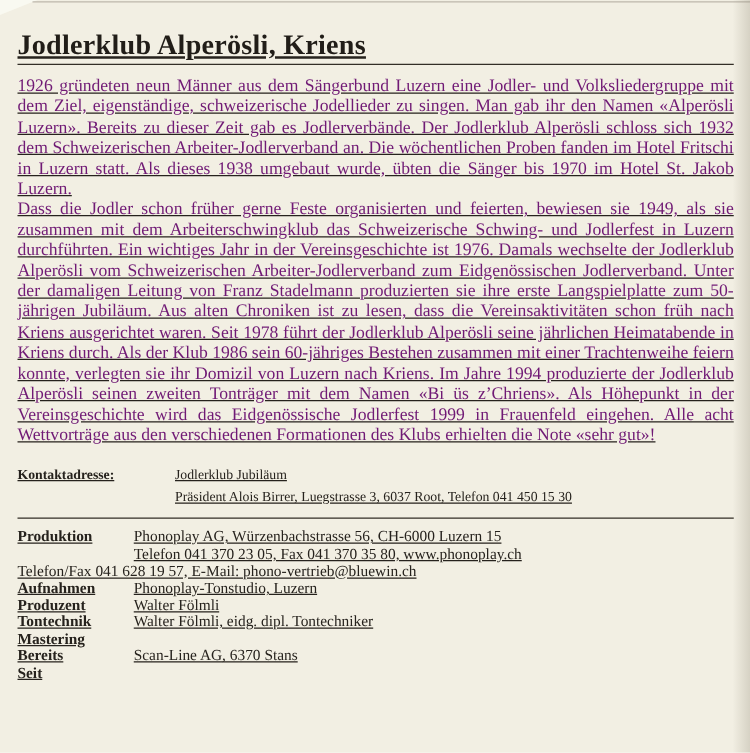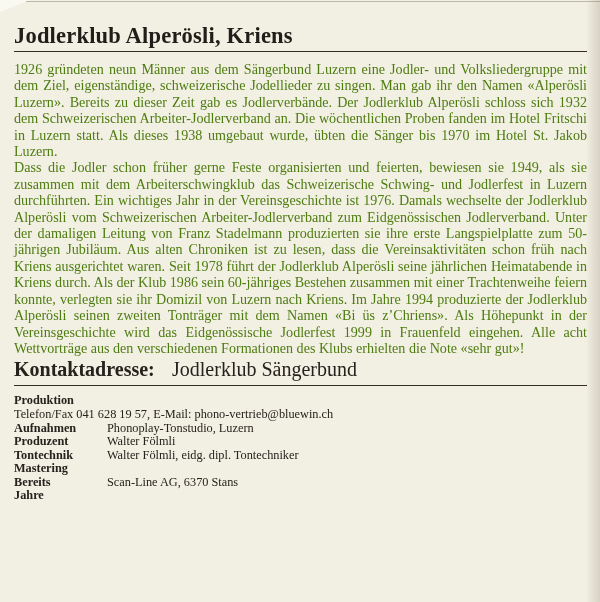--- a/index.html
+++ b/index.html
@@ -37,50 +37,50 @@
   .scan-edge-right {
     position: absolute;
     top: 0; right: 0; bottom: 0;
     width: 14px;
     background: linear-gradient(to right, rgba(140,133,115,0), rgba(140,133,115,0.28));
   }
   .content {
     position: relative;
     padding: 23px 13px 0 14px;
     box-sizing: border-box;
+    text-decoration: underline;
   }
   h1.title {
     margin: 0;
     font-size: 22.5px;
     line-height: 25px;
     font-weight: bold;
     letter-spacing: 0.2px;
     color: #211d18;
   }
   .rule {
     height: 0;
     border-top: 1.6px solid #332e27;
     margin-top: 3px;
   }
   p.body-par {
     margin: 0;
     font-size: 14.1px;
     line-height: 16.4px;
     text-align: justify;
-    color: #4d7c0f;
+    color: #701a75;
   }
   p.body-par.first {
     margin-top: 9px;
   }
   .contact {
     display: flex;
-    margin-top: 4px;
-    font-size: 20px;
+    margin-top: 15px;
+    font-size: 11px;
     line-height: 18px;
-    gap: 32px;
   }
   .contact-label {
     width: 126px;
     flex: 0 0 126px;
     font-weight: bold;
   }
   .contact-lines { flex: 1; }
   .rule2 { margin-top: 7px; }
   .credits {
     margin-top: 8px;
@@ -108,30 +108,35 @@
 
     <h1 class="title">Jodlerklub Alperösli, Kriens</h1>
     <div class="rule"></div>
 
     <p class="body-par first">1926 gründeten neun Männer aus dem Sängerbund Luzern eine Jodler- und Volksliedergruppe mit dem Ziel, eigenständige, schweizerische Jodellieder zu singen. Man gab ihr den Namen «Alperösli Luzern». Bereits zu dieser Zeit gab es Jodlerverbände. Der Jodlerklub Alperösli schloss sich 1932 dem Schweizerischen Arbeiter-Jodlerverband an. Die wöchentlichen Proben fanden im Hotel Fritschi in Luzern statt. Als dieses 1938 umgebaut wurde, übten die Sänger bis 1970 im Hotel St. Jakob Luzern.</p>
     <p class="body-par">Dass die Jodler schon früher gerne Feste organisierten und feierten, bewiesen sie 1949, als sie zusammen mit dem Arbeiterschwingklub das Schweizerische Schwing- und Jodlerfest in Luzern durchführten. Ein wichtiges Jahr in der Vereinsgeschichte ist 1976. Damals wechselte der Jodlerklub Alperösli vom Schweizerischen Arbeiter-Jodlerverband zum Eidgenössischen Jodlerverband. Unter der damaligen Leitung von Franz Stadelmann produzierten sie ihre erste Langspielplatte zum 50-jährigen Jubiläum. Aus alten Chroniken ist zu lesen, dass die Vereinsaktivitäten schon früh nach Kriens ausgerichtet waren. Seit 1978 führt der Jodlerklub Alperösli seine jährlichen Heimatabende in Kriens durch. Als der Klub 1986 sein 60-jähriges Bestehen zusammen mit einer Trachtenweihe feiern konnte, verlegten sie ihr Domizil von Luzern nach Kriens. Im Jahre 1994 produzierte der Jodlerklub Alperösli seinen zweiten Tonträger mit dem Namen «Bi üs z’Chriens». Als Höhepunkt in der Vereinsgeschichte wird das Eidgenössische Jodlerfest 1999 in Frauenfeld eingehen. Alle acht Wettvorträge aus den verschiedenen Formationen des Klubs erhielten die Note «sehr gut»!</p>
 
     <div class="contact">
       <div class="contact-label">Kontaktadresse:</div>
       <div class="contact-lines">
-        <div>Jodlerklub Sängerbund</div>
+        <div>Jodlerklub Jubiläum</div>
+        <div>Präsident Alois Birrer, Luegstrasse 3, 6037 Root, Telefon 041 450 15 30</div>
       </div>
     </div>
 
     <div class="rule rule2"></div>
 
     <div class="credits">
 
       <div class="credit-row">
         <div class="credit-label">Produktion</div>
+        <div class="credit-value">
+          <div>Phonoplay AG, Würzenbachstrasse 56, CH-6000 Luzern 15</div>
+          <div>Telefon 041 370 23 05, Fax 041 370 35 80, www.phonoplay.ch</div>
+        </div>
       </div>
 
       <div class="credit-row">
         <div class="credit-value">
           <div>Telefon/Fax 041 628 19 57, E-Mail: phono-vertrieb@bluewin.ch</div>
         </div>
       </div>
 
       <div class="credit-row">
         <div class="credit-label">Aufnahmen</div>
@@ -159,18 +164,18 @@
       </div>
 
       <div class="credit-row">
         <div class="credit-label">Bereits</div>
         <div class="credit-value">
           <div>Scan-Line AG, 6370 Stans</div>
         </div>
       </div>
 
       <div class="credit-row">
-        <div class="credit-label">Jahre</div>
+        <div class="credit-label">Seit</div>
       </div>
 
     </div>
   </div>
 </div>
 
 </body></html>

